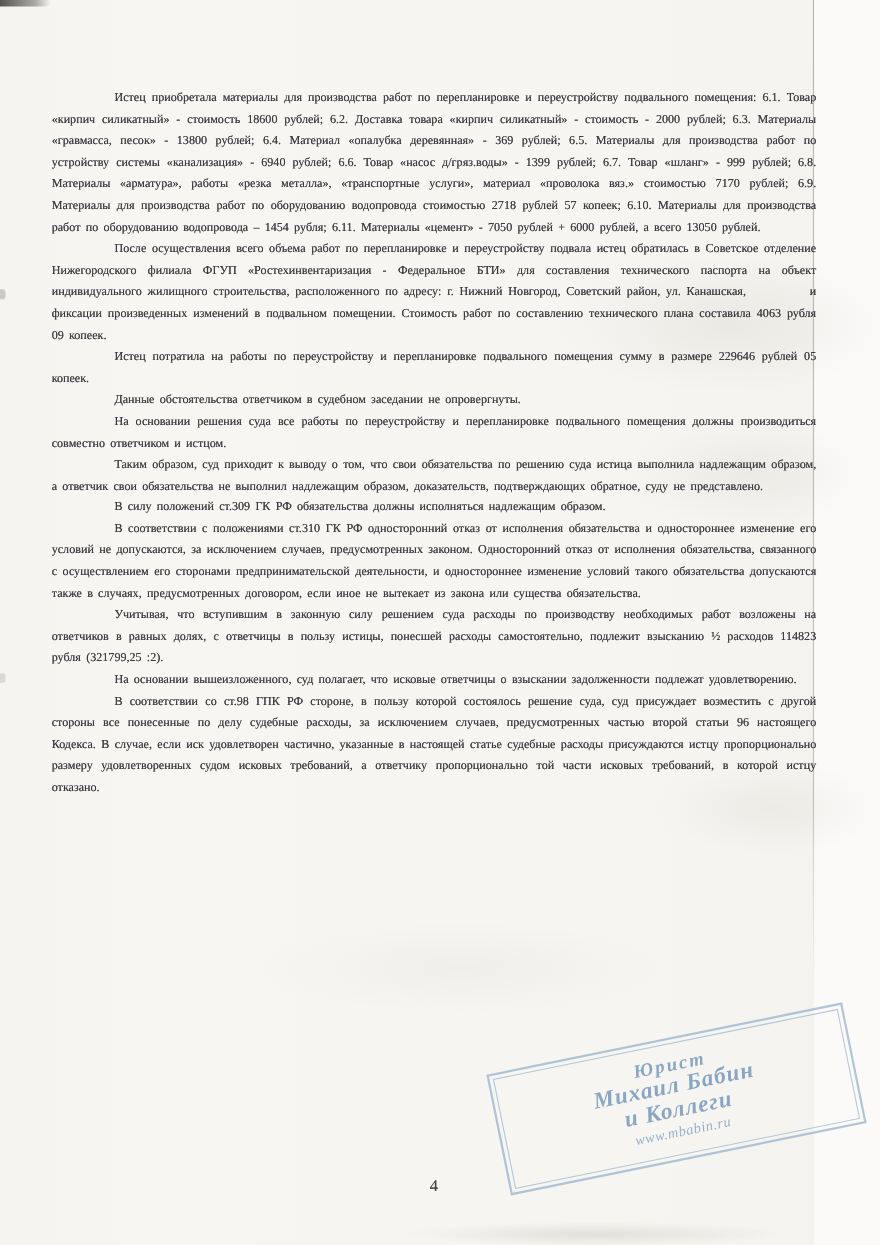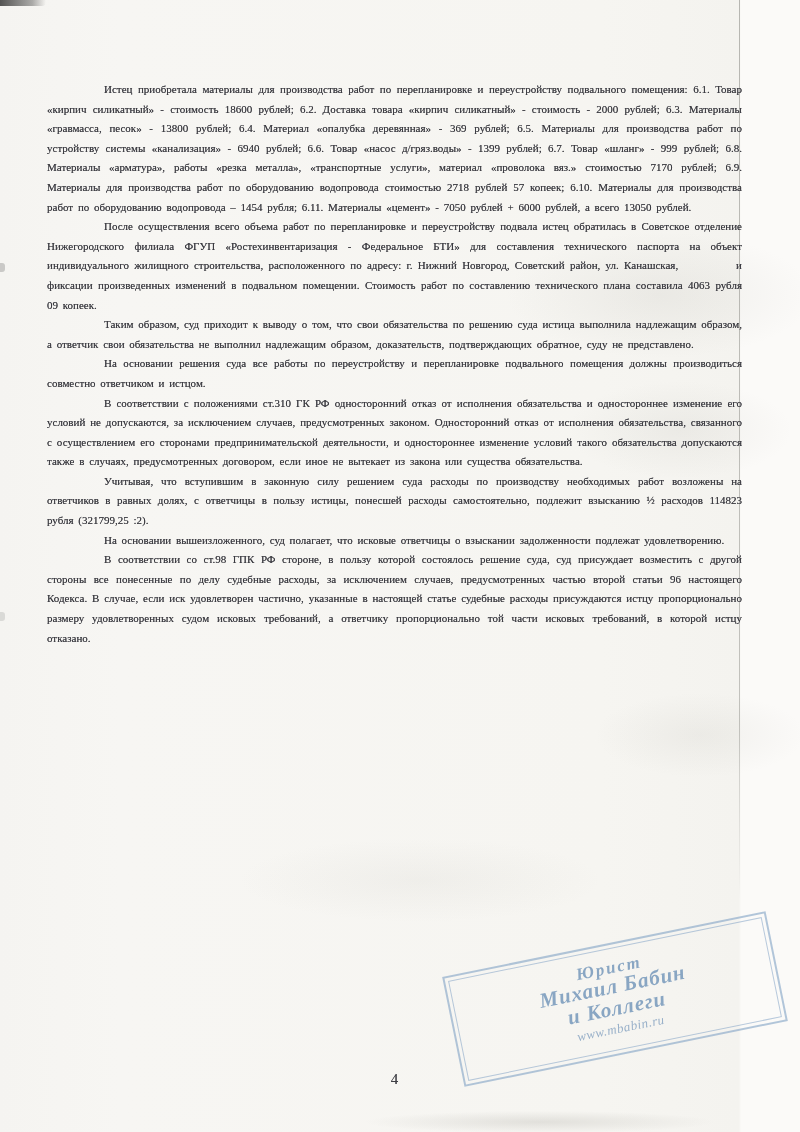--- a/index.html
+++ b/index.html
@@ -83,22 +83,25 @@
 <div class="page">
 
   <div class="corner-mark"></div>
   <div class="page-edge-line"></div>
   <div class="edge-smudge" style="top:263px"></div>
   <div class="edge-smudge" style="top:612px; opacity:.6"></div>
 
   <main class="text-block">
     <p>Истец приобретала материалы для производства работ по перепланировке и переустройству подвального помещения: 6.1. Товар «кирпич силикатный» - стоимость 18600 рублей; 6.2. Доставка товара «кирпич силикатный» - стоимость - 2000 рублей; 6.3. Материалы «гравмасса, песок» - 13800 рублей; 6.4. Материал «опалубка деревянная» - 369 рублей; 6.5. Материалы для производства работ по устройству системы «канализация» - 6940 рублей; 6.6. Товар «насос д/гряз.воды» - 1399 рублей; 6.7. Товар «шланг» - 999 рублей; 6.8. Материалы «арматура», работы «резка металла», «транспортные услуги», материал «проволока вяз.» стоимостью 7170 рублей; 6.9. Материалы для производства работ по оборудованию водопровода стоимостью 2718 рублей 57 копеек; 6.10. Материалы для производства работ по оборудованию водопровода – 1454 рубля; 6.11. Материалы «цемент» - 7050 рублей + 6000 рублей, а всего 13050 рублей.</p>
     <p>После осуществления всего объема работ по перепланировке и переустройству подвала истец обратилась в Советское отделение Нижегородского филиала ФГУП «Ростехинвентаризация - Федеральное БТИ» для составления технического паспорта на объект индивидуального жилищного строительства, расположенного по адресу: г. Нижний Новгород, Советский район, ул. Канашская,&nbsp;&nbsp;&nbsp;&nbsp;&nbsp;&nbsp;&nbsp;&nbsp;&nbsp;&nbsp; и фиксации произведенных изменений в подвальном помещении. Стоимость работ по составлению технического плана составила 4063 рубля 09 копеек.</p>
+    <p>Истец потратила на работы по переустройству и перепланировке подвального помещения сумму в размере 229646 рублей 05 копеек.</p>
+    <p>Данные обстоятельства ответчиком в судебном заседании не опровергнуты.</p>
+    <p>На основании решения суда все работы по переустройству и перепланировке подвального помещения должны производиться совместно ответчиком и истцом.</p>
     <p>Таким образом, суд приходит к выводу о том, что свои обязательства по решению суда истица выполнила надлежащим образом, а ответчик свои обязательства не выполнил надлежащим образом, доказательств, подтверждающих обратное, суду не представлено.</p>
-    <p>На основании решения суда все работы по переустройству и перепланировке подвального помещения должны производиться совместно ответчиком и истцом.</p>
+    <p>В силу положений ст.309 ГК РФ обязательства должны исполняться надлежащим образом.</p>
     <p>В соответствии с положениями ст.310 ГК РФ односторонний отказ от исполнения обязательства и одностороннее изменение его условий не допускаются, за исключением случаев, предусмотренных законом. Односторонний отказ от исполнения обязательства, связанного с осуществлением его сторонами предпринимательской деятельности, и одностороннее изменение условий такого обязательства допускаются также в случаях, предусмотренных договором, если иное не вытекает из закона или существа обязательства.</p>
     <p>Учитывая, что вступившим в законную силу решением суда расходы по производству необходимых работ возложены на ответчиков в равных долях, с ответчицы в пользу истицы, понесшей расходы самостоятельно, подлежит взысканию ½ расходов 114823 рубля (321799,25 :2).</p>
     <p>На основании вышеизложенного, суд полагает, что исковые ответчицы о взыскании задолженности подлежат удовлетворению.</p>
     <p>В соответствии со ст.98 ГПК РФ стороне, в пользу которой состоялось решение суда, суд присуждает возместить с другой стороны все понесенные по делу судебные расходы, за исключением случаев, предусмотренных частью второй статьи 96 настоящего Кодекса. В случае, если иск удовлетворен частично, указанные в настоящей статье судебные расходы присуждаются истцу пропорционально размеру удовлетворенных судом исковых требований, а ответчику пропорционально той части исковых требований, в которой истцу отказано.</p>
   </main>
 
   <div class="page-number">4</div>
 
   <div class="stamp">
     <div class="stamp-inner">

